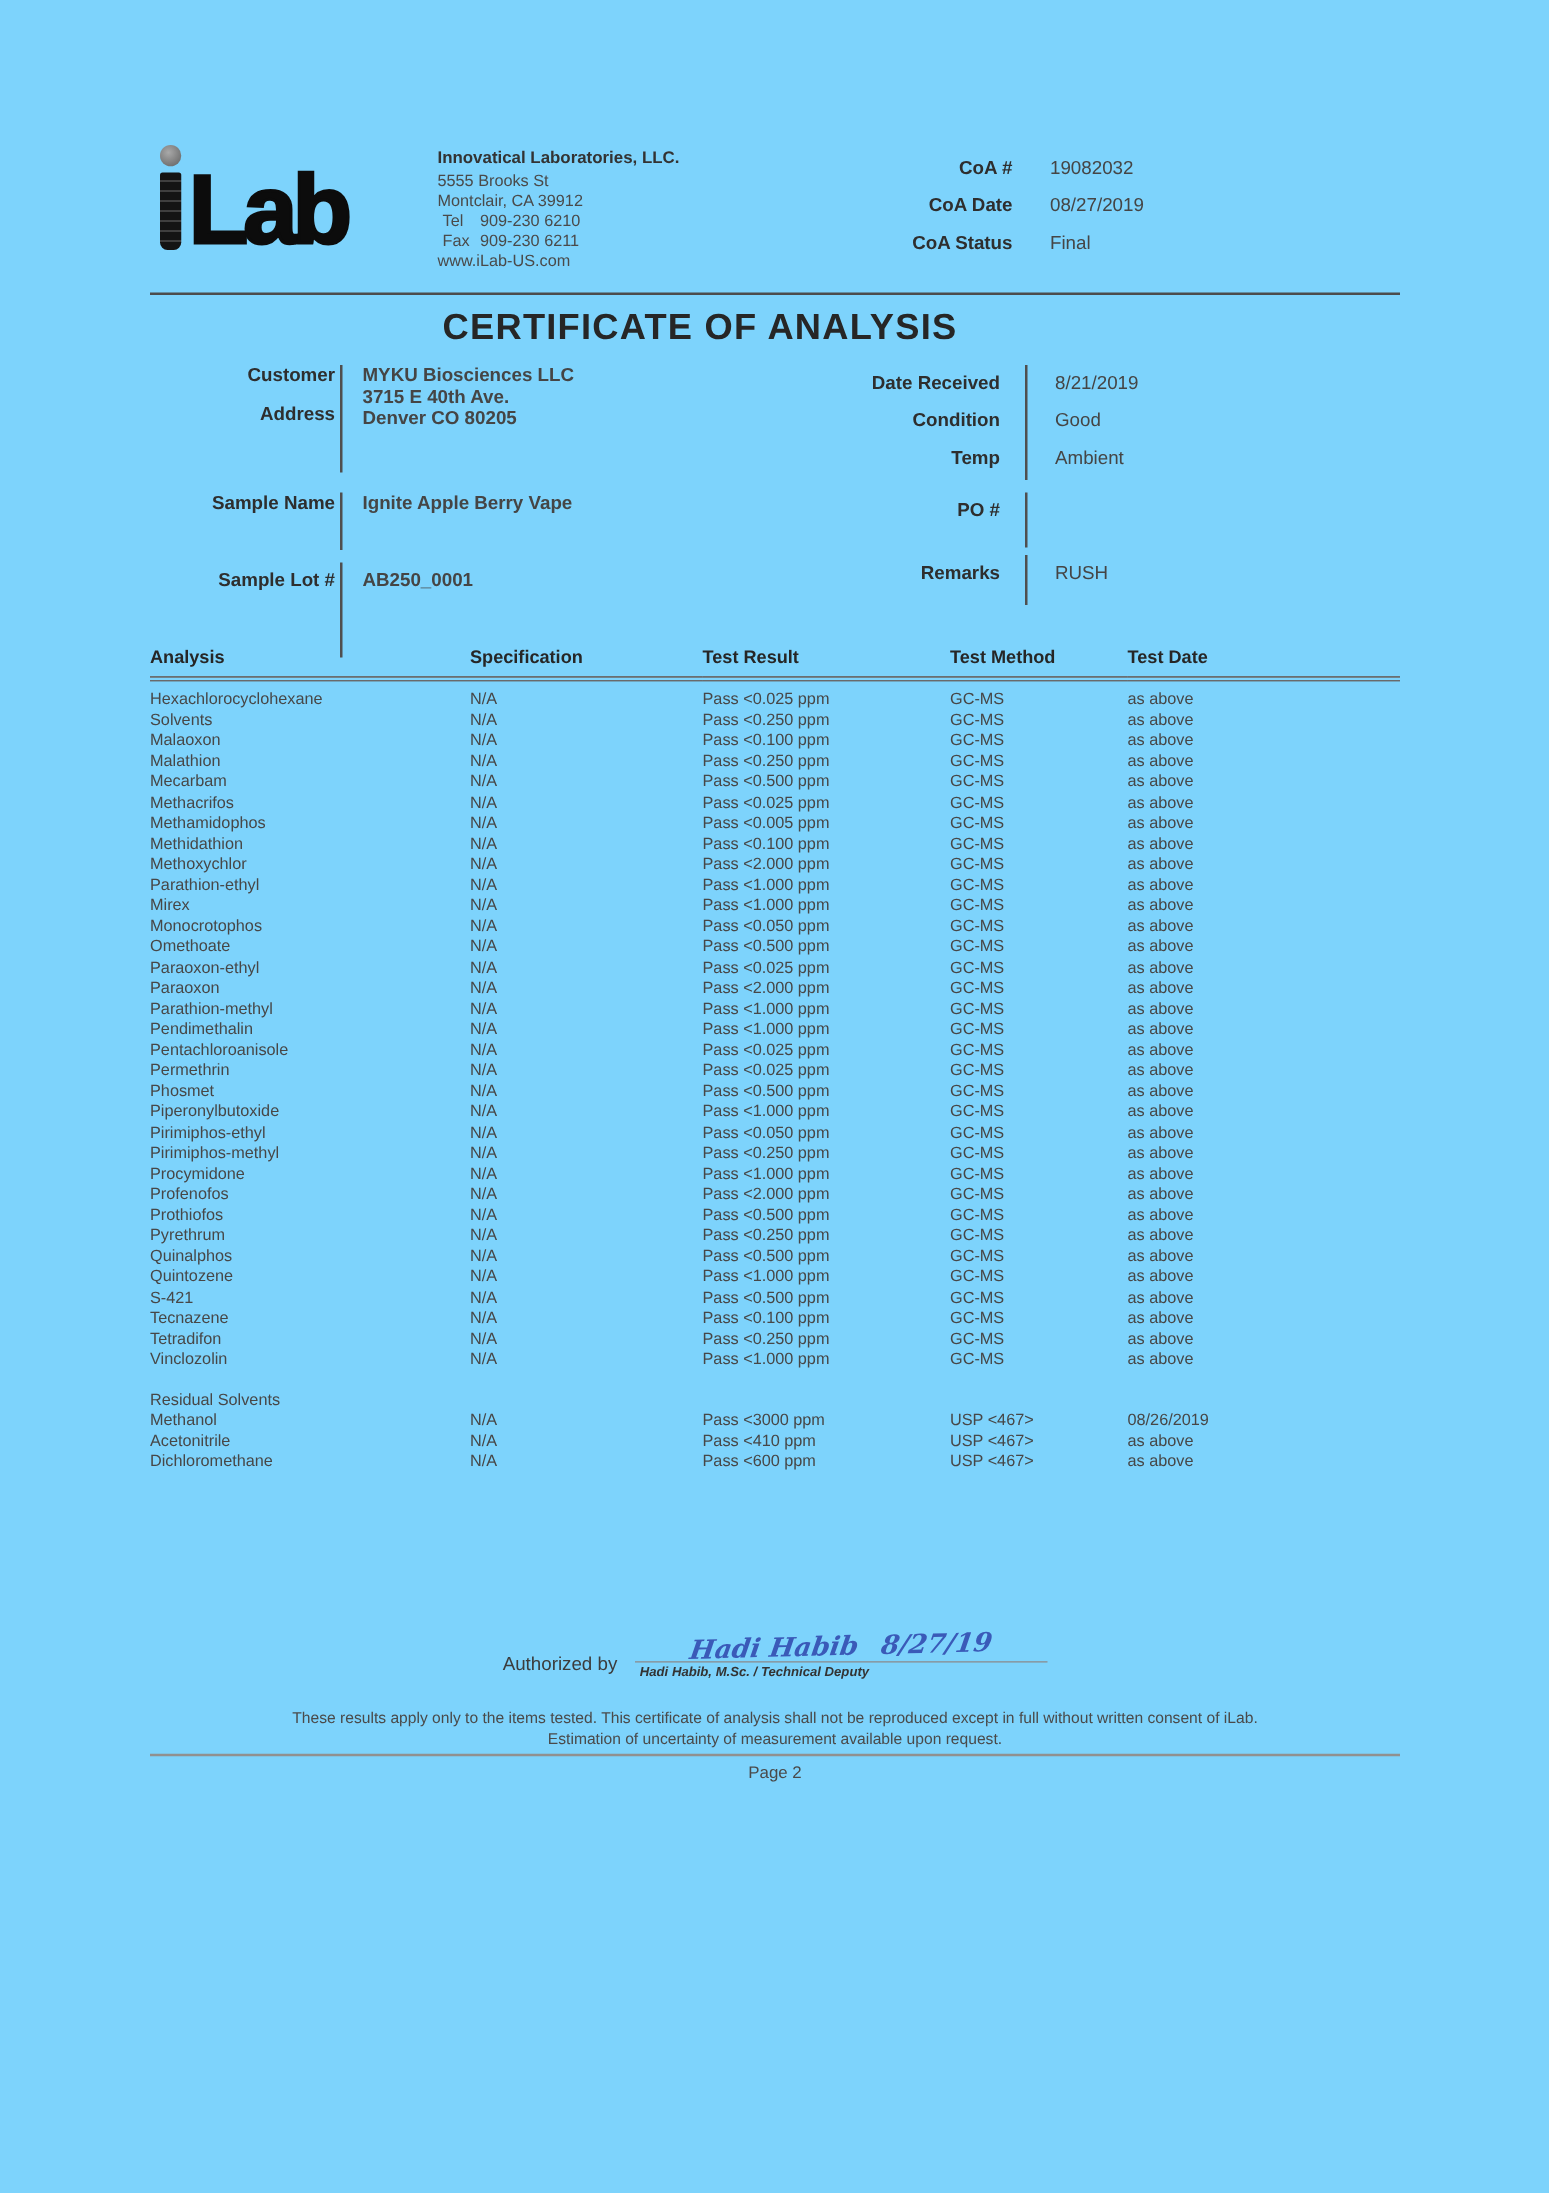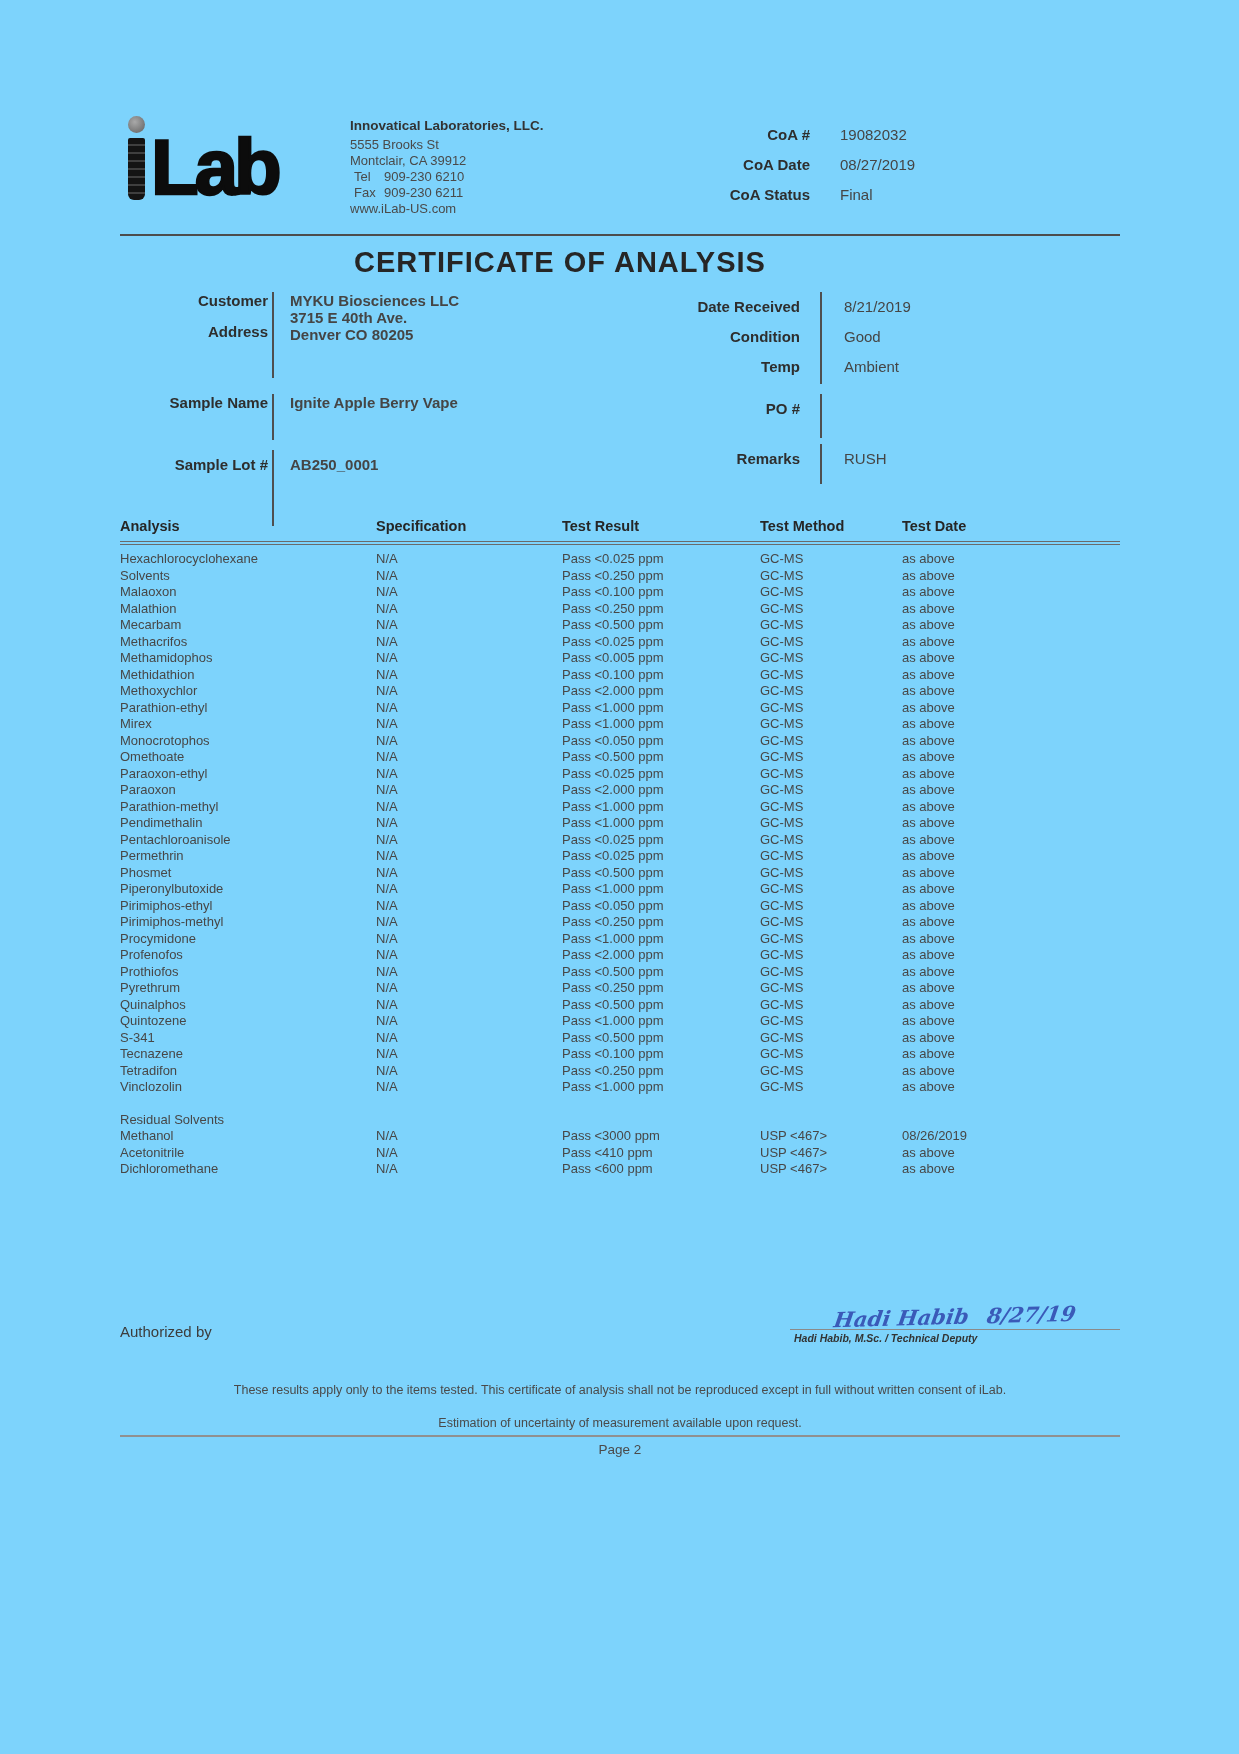--- a/index.html
+++ b/index.html
@@ -82,35 +82,35 @@
     text-align:left; font-size:14.5px; font-weight:bold; color:#262626;
     padding:0 0 7px 0; border-bottom:4px double #6a6a6a;
   }
   .results td { font-size:13px; line-height:16.5px; color:#474747; padding:0; overflow:hidden; white-space:nowrap; }
   .results tbody tr:first-child td { padding-top:6px; }
   .spacer-row td { height:16px; }
   .section-row td { color:#474747; }
 
   
   .sig { position:absolute; top:1196px; left:0; width:100%; }
-  .sig-row { display:flex; justify-content:space-between; align-items:flex-end; }
+  .sig-row { display:flex; justify-content:center; align-items:flex-end; }
   .auth-label { font-size:15px; color:#3c3c3c; margin-right:14px; padding-bottom:4px; }
   .sig-block { width:330px; text-align:center; }
   .sig-script {
     font-family:"DejaVu Serif","Liberation Serif",serif;
     font-style:italic; font-weight:bold; font-size:21px; color:#3a5ab8;
     transform:skewX(-10deg) rotate(-1.5deg); margin-bottom:-2px;
     display:flex; justify-content:center; gap:18px; white-space:nowrap;
   }
   .sig-line { border-top:1.5px solid #8a8a8a; margin-top:2px; }
   .sig-title { font-size:10.5px; font-weight:bold; font-style:italic; color:#333; margin-top:2px; text-align:left; padding-left:4px; }
 
   
   .footer { position:absolute; top:1258px; left:0; width:100%; text-align:center; }
-  .disc { font-size:12.5px; color:#4a4a4a; line-height:17px;margin-top:16px; }
+  .disc { font-size:12.5px; color:#4a4a4a; line-height:17px; }
   .foot-rule { border-top:2px solid #909090; margin-top:3px; }
   .pageno { font-size:13.5px; color:#4a4a4a; margin-top:5px; }
 </style>
 </head>
 <body>
 
 <div class="page">
   <div class="content">
 
     <div class="hdr">
@@ -415,21 +415,21 @@
         <td>as above</td>
       </tr>
           <tr>
         <td>Quintozene</td>
         <td>N/A</td>
         <td>Pass &lt;1.000 ppm</td>
         <td>GC-MS</td>
         <td>as above</td>
       </tr>
           <tr>
-        <td>S-341</td>
+        <td>S-421</td>
         <td>N/A</td>
         <td>Pass &lt;0.500 ppm</td>
         <td>GC-MS</td>
         <td>as above</td>
       </tr>
           <tr>
         <td>Tecnazene</td>
         <td>N/A</td>
         <td>Pass &lt;0.100 ppm</td>
         <td>GC-MS</td>

